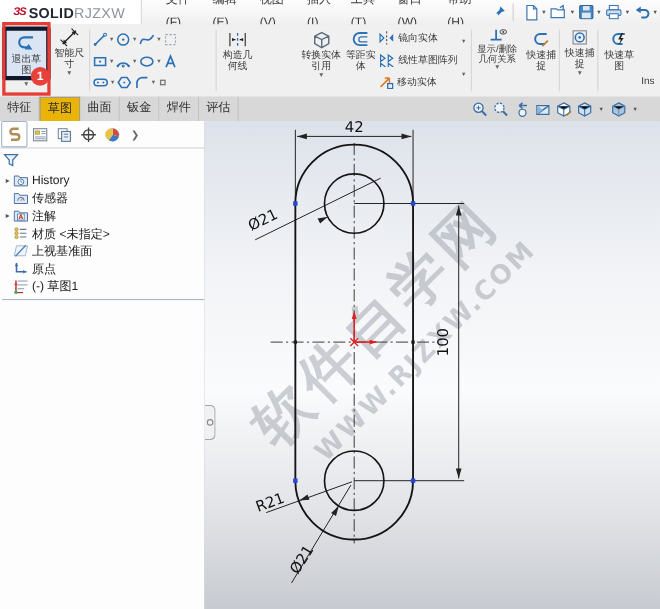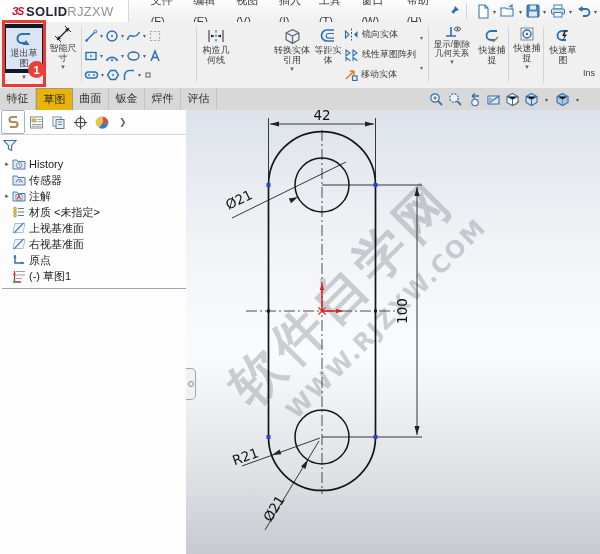--- a/index.html
+++ b/index.html
@@ -525,30 +525,20 @@
             <path d="M3,1.5 H13 L11,10.5 H1 Z" fill="#f2f6fa" stroke="#9ab6d8" stroke-width="0.9"></path>
             <path d="M11.5,1 L2,11" stroke="#5580b0" stroke-width="1.2"></path>
           </svg>
         </span>
       <span class="tlabel">上视基准面</span>
     </div>
     <div class="trow">
       <span class="tw"></span>
       <span class="ticn">
           <svg width="14" height="12" viewBox="0 0 14 12">
-            <path d="M3,1.5 H13 L11,10.5 H1 Z" fill="#f2f6fa" stroke="#9ab6d8" stroke-width="0.9"></path>
-            <path d="M11.5,1 L2,11" stroke="#5580b0" stroke-width="1.2"></path>
-          </svg>
-        </span>
-      <span class="tlabel">右视基准面</span>
-    </div>
-    <div class="trow">
-      <span class="tw"></span>
-      <span class="ticn">
-          <svg width="14" height="12" viewBox="0 0 14 12">
             <path d="M3,1 V9 H12" fill="none" stroke="#3c6ab0" stroke-width="1.4"></path>
             <path d="M3,1 l-1.6,3 h3.2 Z" fill="#3c6ab0"></path>
             <path d="M12,9 l-3,-1.6 v3.2 Z" fill="#3c6ab0"></path>
           </svg>
         </span>
       <span class="tlabel">原点</span>
     </div>
     <div class="trow">
       <span class="tw"></span>
       <span class="ticn">

